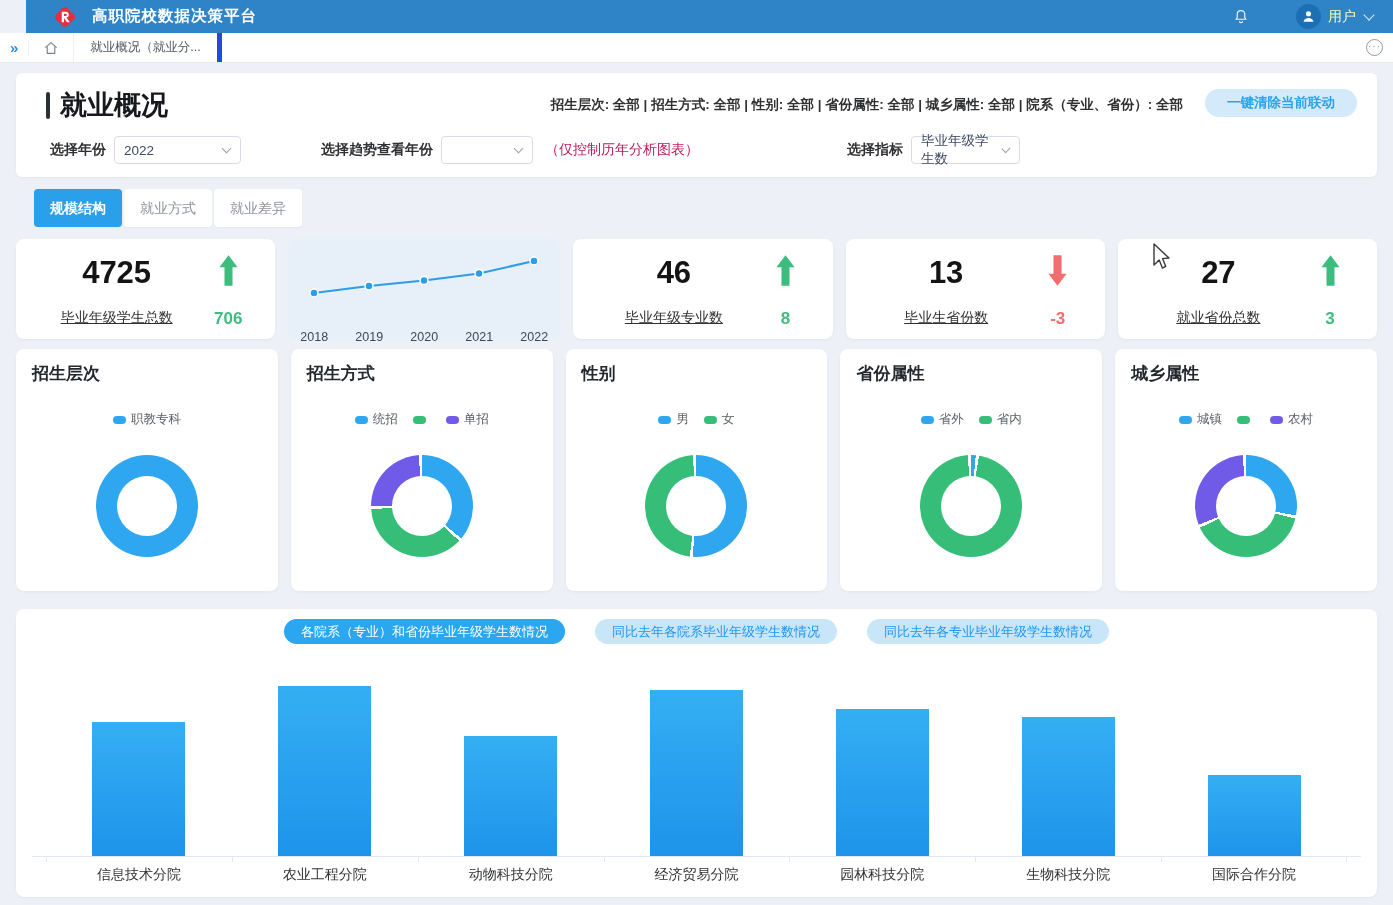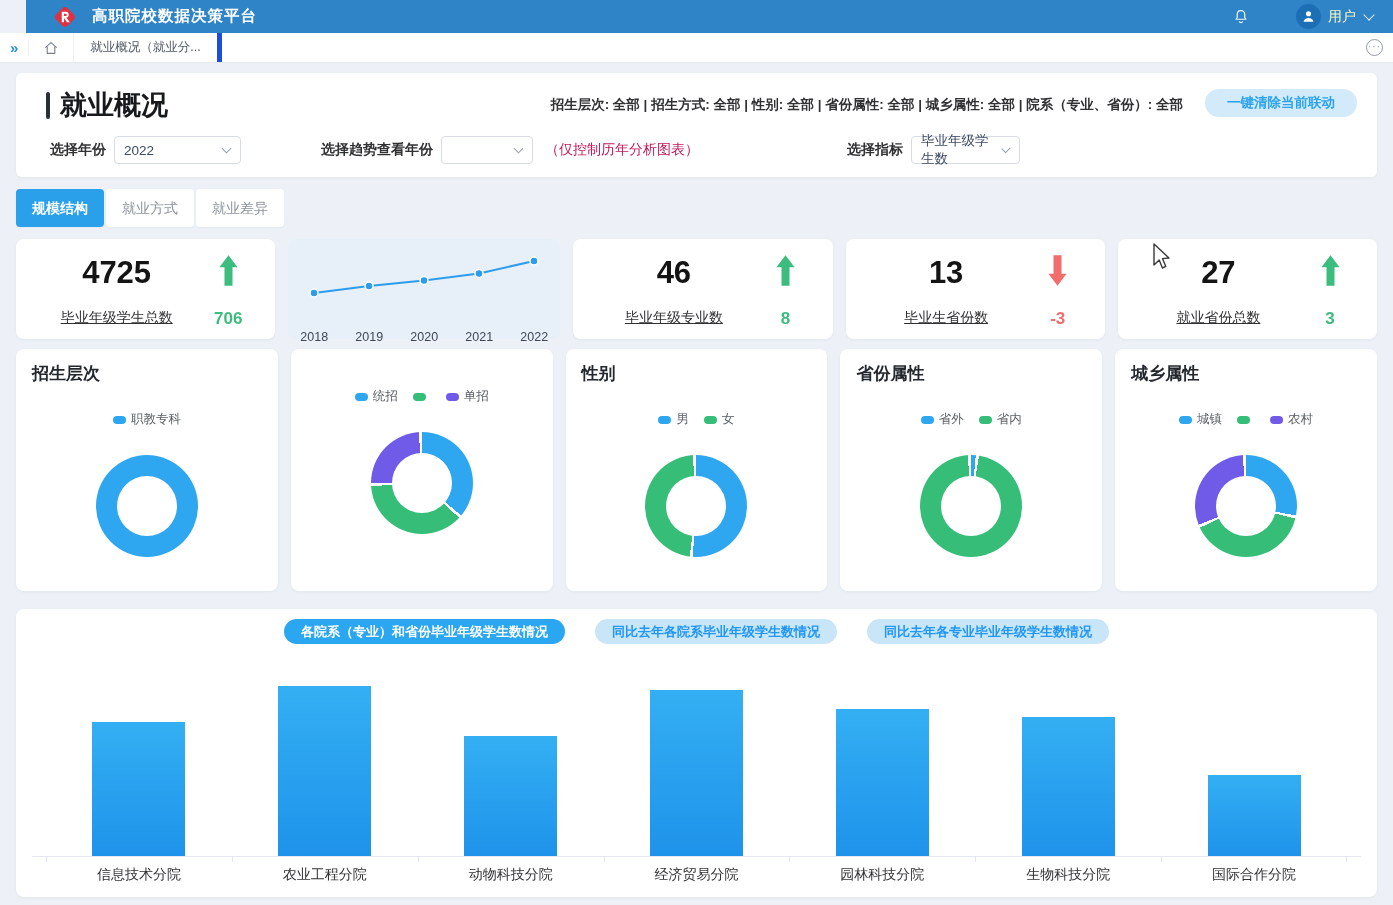--- a/index.html
+++ b/index.html
@@ -39,21 +39,21 @@
   .hrow2 { display:flex; align-items:center; margin-top:13px; }
   .flabel { font-size:14px; font-weight:700; color:#303133; margin-right:8px; }
   .sel { display:inline-flex; align-items:center; justify-content:space-between; height:28px; border:1px solid #D8DCE5; border-radius:4px; background:#fff; padding:0 9px; font-size:13.5px; color:#3E4A63; cursor:pointer; }
   .sel .sv { min-width:10px; }
   .sel .sc { width:7px; height:7px; border-right:1.4px solid #9AA2AE; border-bottom:1.4px solid #9AA2AE; transform:rotate(45deg); margin:-3px 1px 0 10px; }
   .note { font-size:14px; color:#be185d; margin-left:12px; }
 
   
   .tabs { display:flex; margin-top:12px; }
   .tab { width:88px; height:38px; line-height:38px; text-align:center; font-size:14px; color:#8D939C; background:#fff; border-radius:4px; margin-right:2px; cursor:pointer; box-shadow:0 1px 2px rgba(30,60,110,.05); }
-  .tab.active { background:#2AA0EA; color:#fff; font-weight:700; }
+  .tab.active { background:#2AA0EA; color:#fff; font-weight:700;margin-left:18px; }
 
   
   .stats-row { display:flex; gap:13px; margin-top:12px; }
   .stat-card { flex:1; height:100px; padding:12px 18px 10px 18px; display:flex; }
   .stat-main { flex:1; display:flex; flex-direction:column; align-items:center; justify-content:space-between; padding:4px 0 2px 0; }
   .stat-value { font-size:31px; font-weight:800; color:#141414; }
   .stat-label { font-size:14px; color:#303133;text-decoration:underline; }
   .stat-side { width:58px; display:flex; flex-direction:column; align-items:center; justify-content:space-between; padding:3px 0 0 0; }
   .stat-delta { font-size:17px; font-weight:600; }
   .stat-delta.up { color:#3CBD7E; } .stat-delta.down { color:#F26D6D; }
@@ -68,21 +68,21 @@
   .legend { display:flex; justify-content:center; align-items:center; gap:15px; margin-top:26px; }
   .lg { display:flex; align-items:center; gap:5px; font-size:12.5px; color:#5A6066; }
   .lg i { width:13px; height:8px; border-radius:4px; display:inline-block; }
   .donut-wrap { display:flex; justify-content:center; margin-top:27px; }
   .donut { width:102px; height:102px; border-radius:50%; position:relative; }
   .donut .hole { position:absolute; left:50%; top:50%; width:60px; height:60px; margin:-30px 0 0 -30px; background:#fff; border-radius:50%; }
 
   
   .bottom-card { margin-top:18px; height:288px; padding:10px 16px 0 16px; }
   .pills { display:flex; justify-content:center; gap:30px; }
-  .pill { height:25px; padding:0 17px; border:none; border-radius:13px; font-size:13px; font-weight:700; cursor:pointer; background:#C9E6F9; color:#2196F3; }
+  .pill { height:25px; padding:0 17px; border:none; border-radius:13px; font-size:13px; font-weight:400; cursor:pointer; background:#C9E6F9; color:#2196F3; }
   .pill.active { background:#2AA7F0; color:#fff; }
   .bars { display:flex; align-items:flex-end; height:170px; margin-top:42px; padding:0 14px; }
   .bcol { flex:1; display:flex; justify-content:center; }
   .bar { width:93px; background:linear-gradient(180deg,#34AFF3 0%,#1E93EA 100%); }
   .xaxis { display:flex; border-top:1px solid #E2E8F0; padding:0 14px; margin:0 0 0 0; }
   .xcell { flex:1; position:relative; text-align:center; font-size:14px; color:#303133; padding-top:9px; }
   .xcell::before { content:''; position:absolute; left:0; top:0; width:1px; height:5px; background:#E2E8F0; }
   .xcell:last-child::after { content:''; position:absolute; right:0; top:0; width:1px; height:5px; background:#E2E8F0; }
 
   .cursor { position:absolute; left:1152px; top:180px; z-index:50; }
@@ -239,20 +239,21 @@
             <span>职教专科</span>
      </span>
         </div>
      <div class="donut-wrap">
           <div class="donut" style="background:#2EA7F0">
             <div class="hole"></div>
           </div>
         </div>
       </div>
       <div class="card donut-card">
+        <div class="donut-title">招生方式</div>
      <div class="legend">
           <span class="lg">
        <i style="background:#2EA7F0"></i>
             <span>统招</span>
      </span>
           <span class="lg">
        <i style="background:#36BE78"></i>
             <span></span>
      </span>
           <span class="lg">

